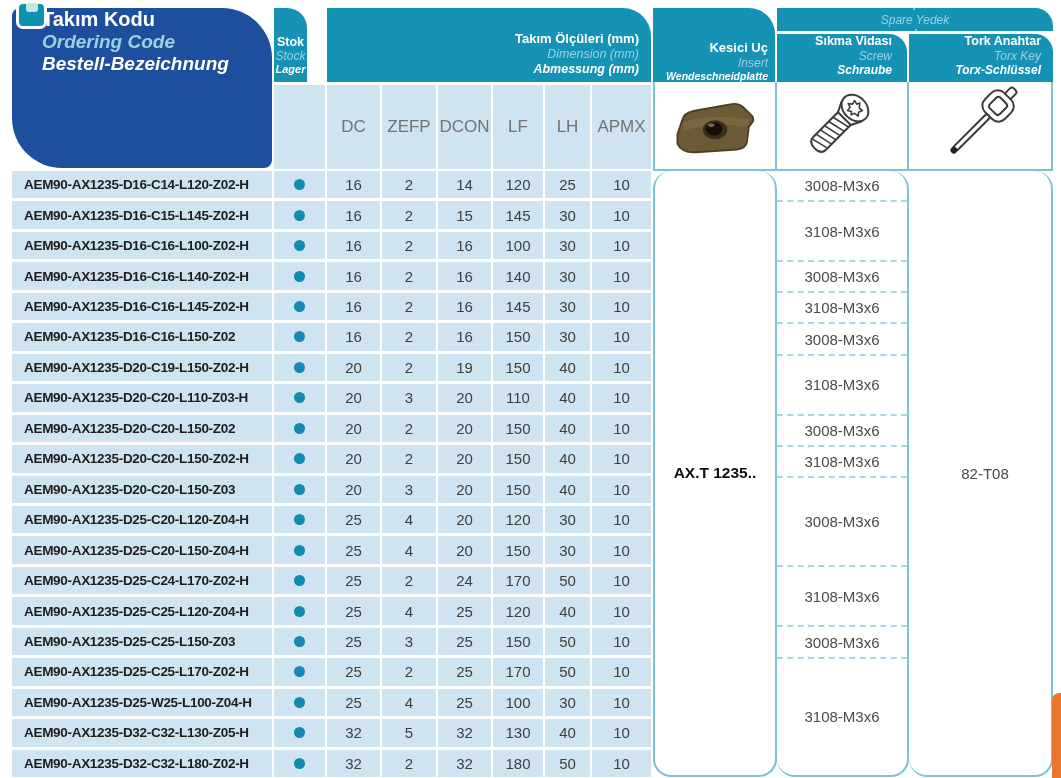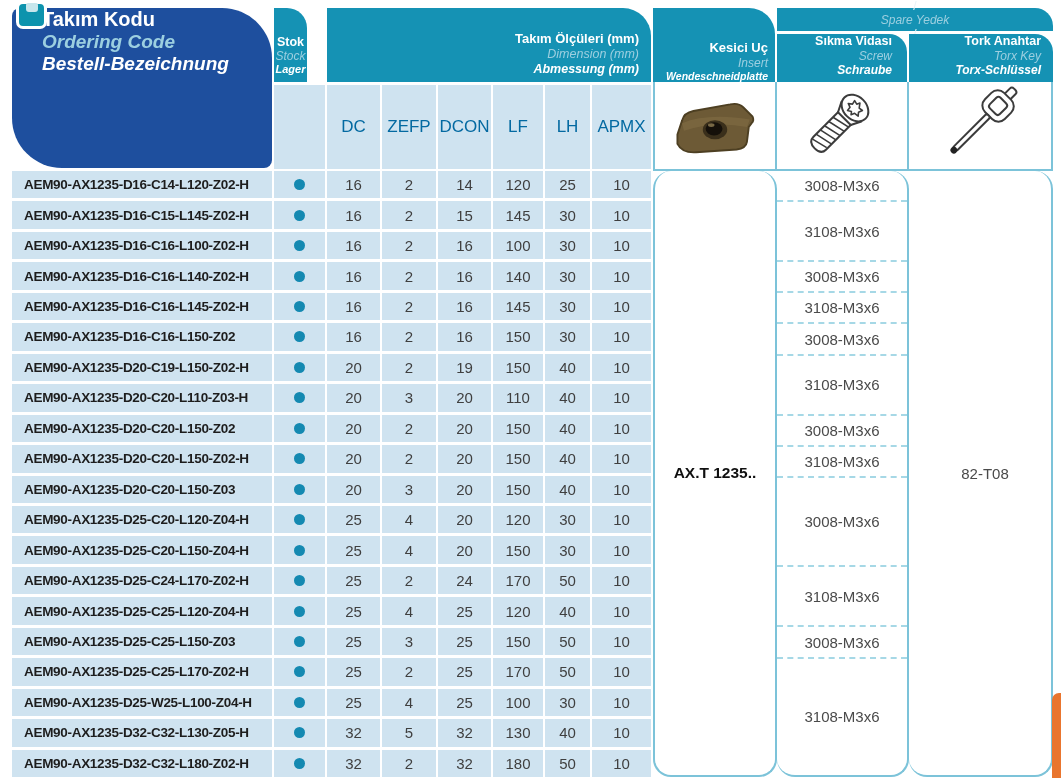--- a/index.html
+++ b/index.html
@@ -48,21 +48,21 @@
   .hdr-torx  { left:909px; top:34px; width:144px; height:48px; border-radius:0 18px 0 0;
     justify-content:flex-end; text-align:right; padding:0 12px 5px 0; line-height:1.18; }
   .hdr-screw .tline-tr, .hdr-torx .tline-tr { font-size:12.5px; }
   .hdr-screw .tline-en, .hdr-torx .tline-en { font-size:12px; }
   .hdr-screw .tline-de, .hdr-torx .tline-de { font-size:12px; }
 
   
   .dim-label {
     position:absolute; top:85px; height:84px; background:#cfe3f0;
     display:flex; align-items:center; justify-content:center;
-    font-size:17px; color:#0369a1;
+    font-size:17px; color:#737373;
   }
   .stock-spacer { position:absolute; left:274px; top:85px; width:51px; height:84px; background:#cfe3f0; }
 
   
   .pic-cell { position:absolute; top:82px; height:89px; background:#fff;
     border-bottom:2px solid #7cc3d9; display:flex; align-items:center; justify-content:center; }
   .pic-insert { left:653px; width:124px; border-left:2px solid #7cc3d9; border-right:2px solid #7cc3d9; }
   .pic-screw  { left:777px; width:132px; border-right:2px solid #7cc3d9; }
   .pic-torx   { left:909px; width:144px; border-right:2px solid #7cc3d9; }
 

